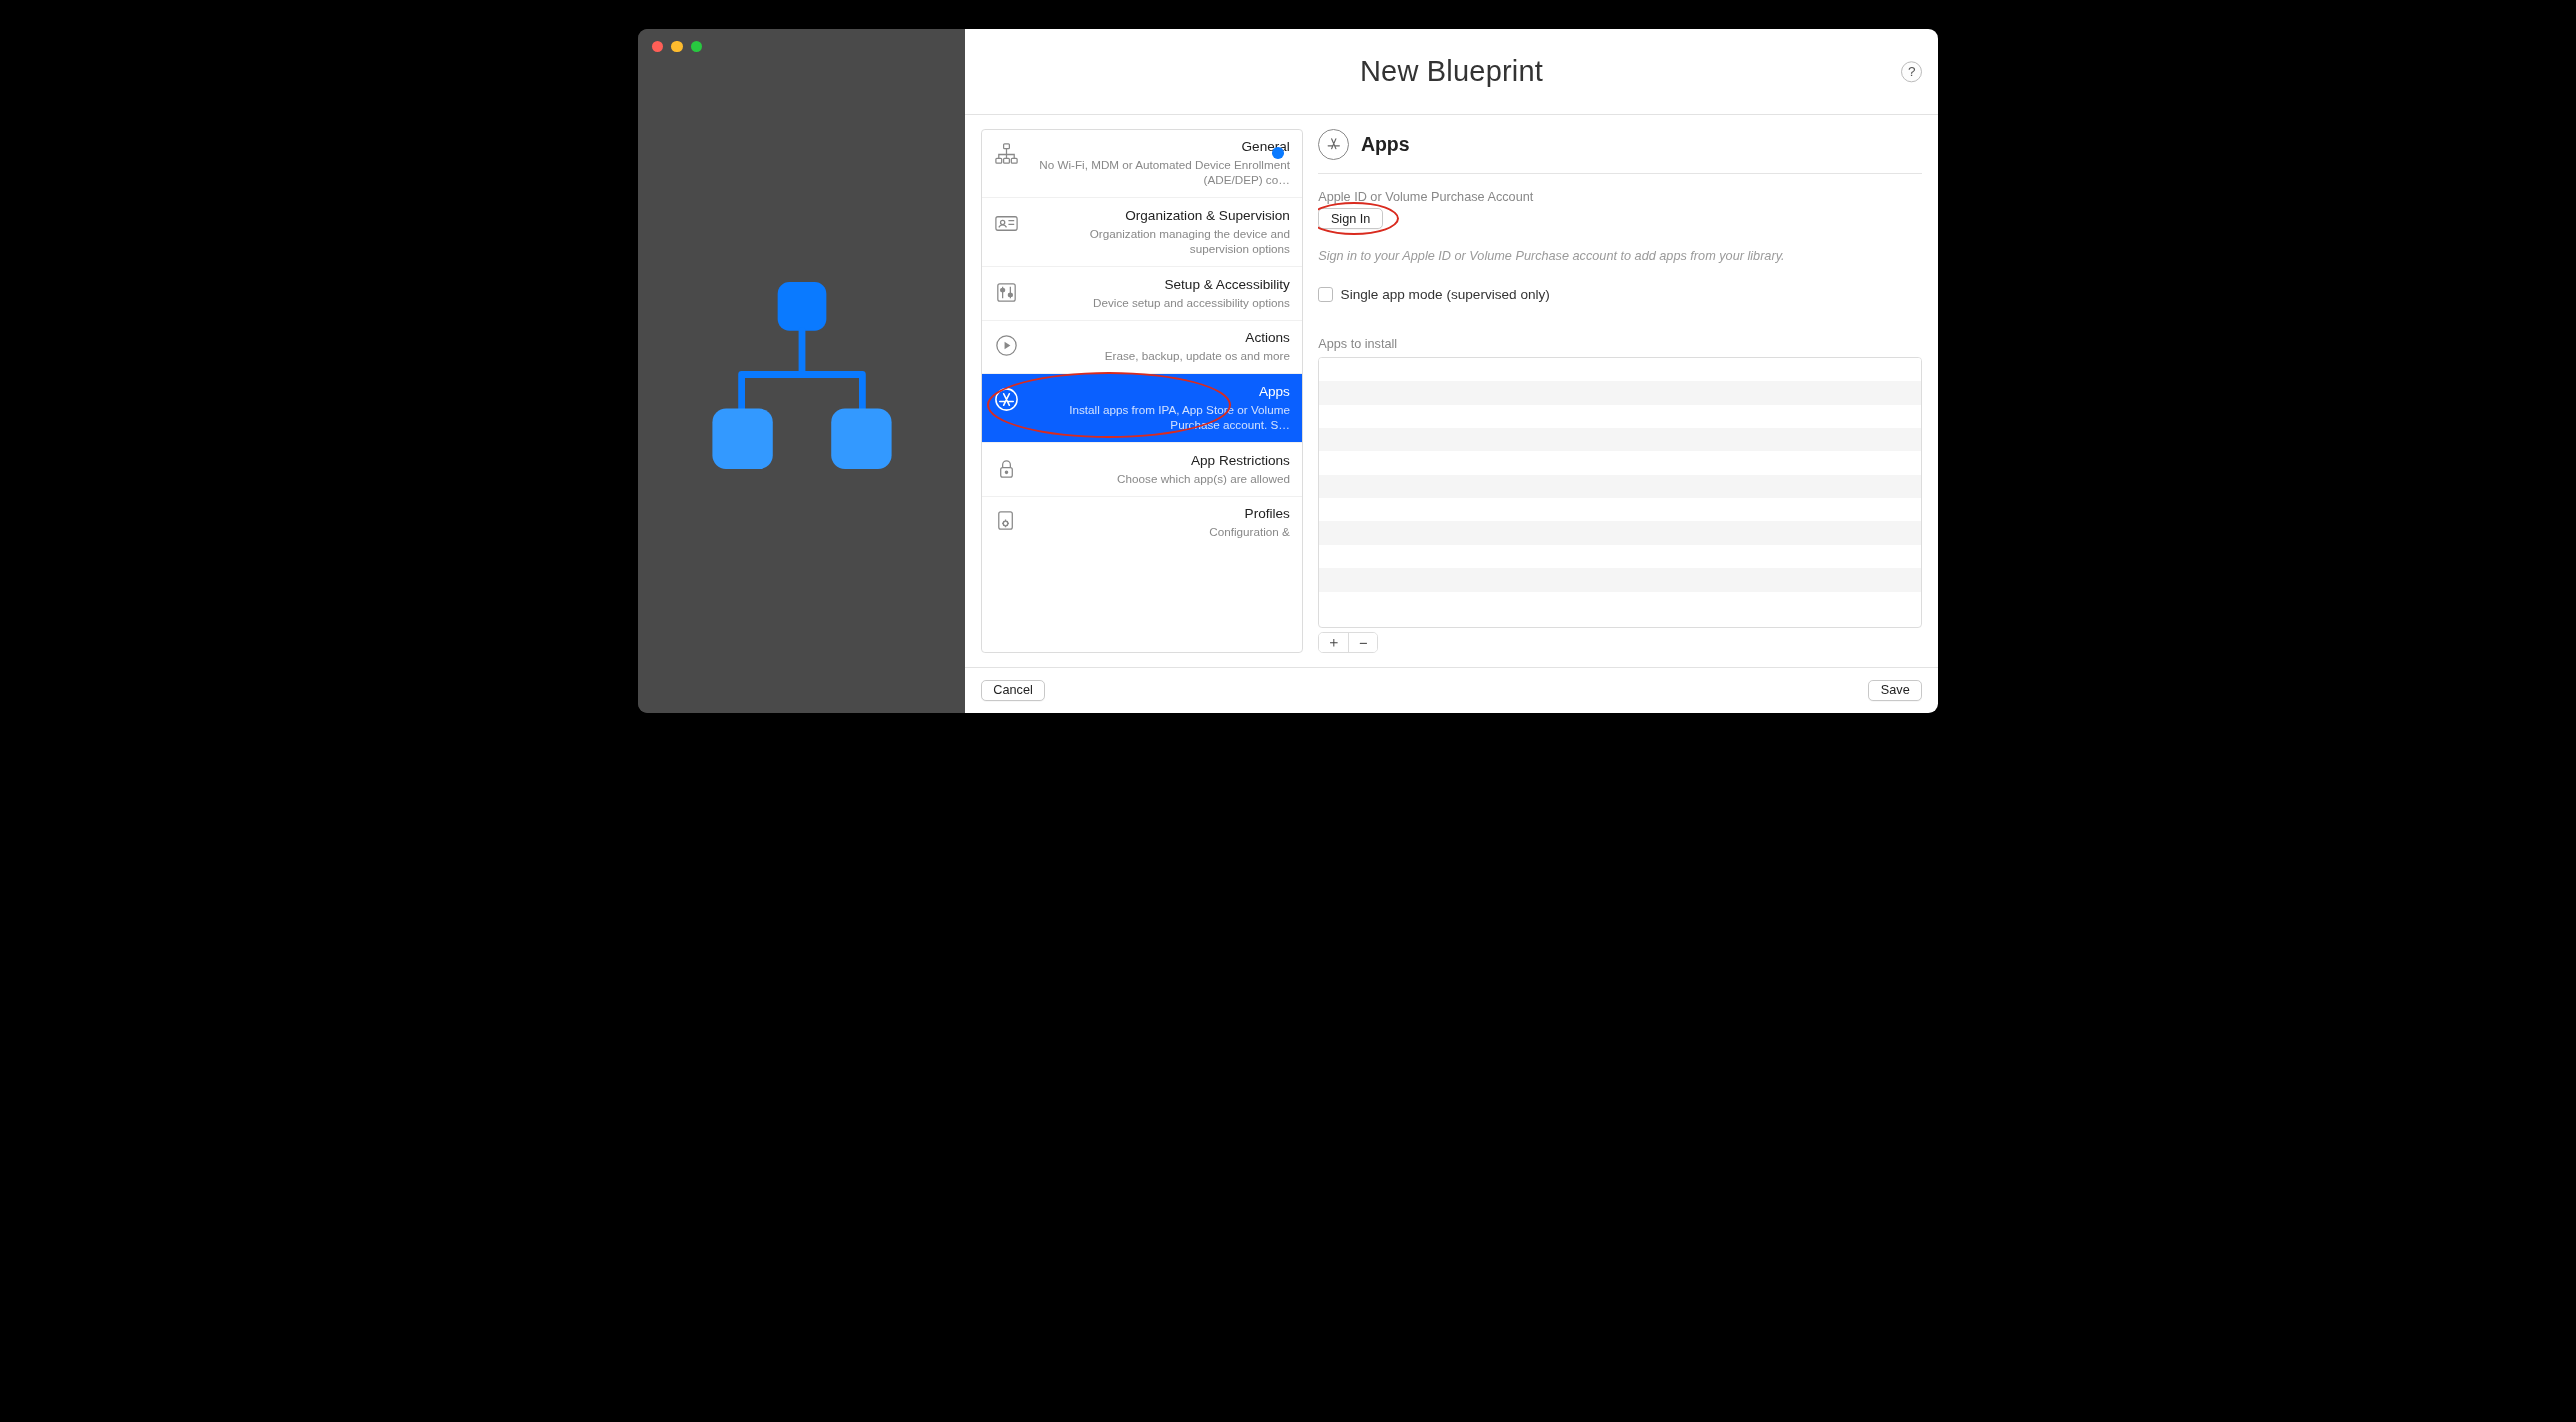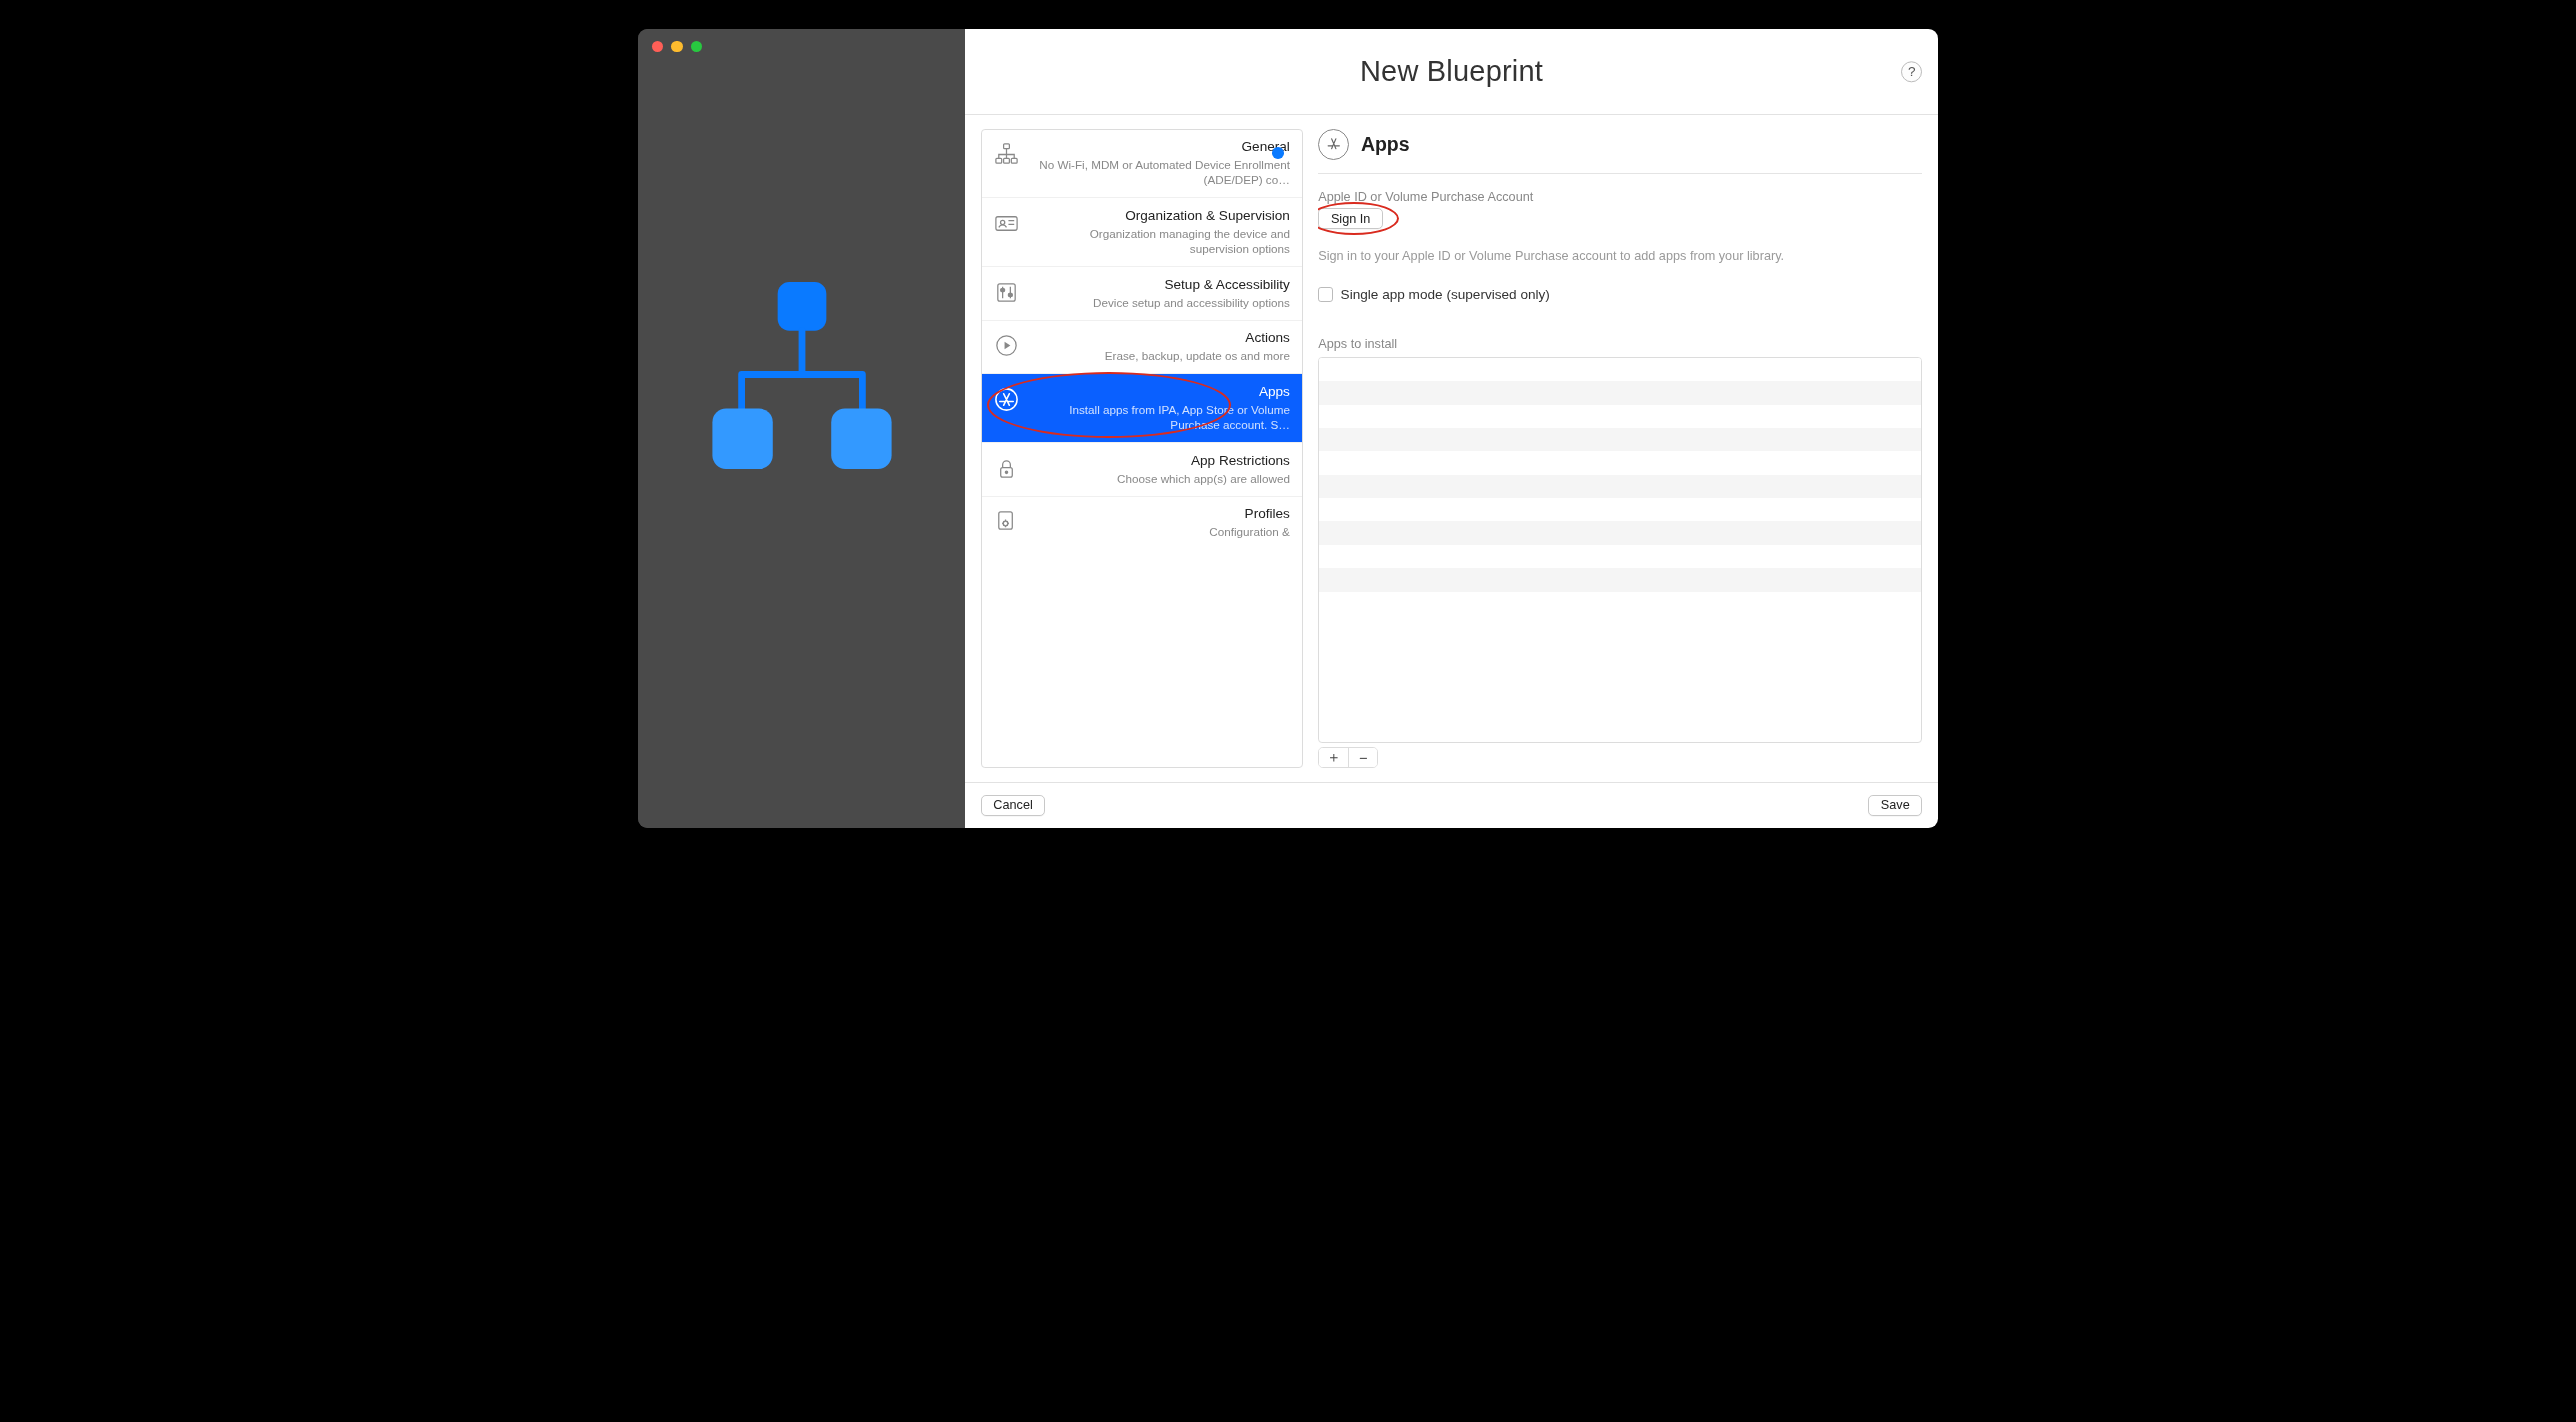--- a/index.html
+++ b/index.html
@@ -8,21 +8,21 @@
     background: #000;
     font-family: -apple-system, "Helvetica Neue", Helvetica, Arial, sans-serif;
     font-size: 13.6px;
     color: #333;
     display: flex;
     align-items: flex-start;
     justify-content: center;
   }
   .window {
     width: 1300px;
-    height: 799px;
+    height: 684px;
     margin-top: 29px;
     background: #4a4a4a;
     border-radius: 9.7px;
     box-shadow: 0 19.5px 58px rgba(0,0,0,0.5);
     display: flex;
     overflow: hidden;
     position: relative;
   }
   .sidebar-left {
     width: 327px;
@@ -194,20 +194,21 @@
     padding: 2.9px 11.7px;
     font-size: 12.7px;
     color: #222;
     cursor: pointer;
     box-shadow: 0 1px 0 rgba(0,0,0,0.03);
   }
   .hint {
     font-size: 12.7px;
     color: #9a9a9a;
     margin-top: 19.5px;
+    font-style: italic;
   }
   .checkbox-row {
     display: flex;
     align-items: center;
     gap: 7.8px;
     margin-top: 24px;
     font-size: 13.6px;
     color: #333;
   }
   .checkbox {

